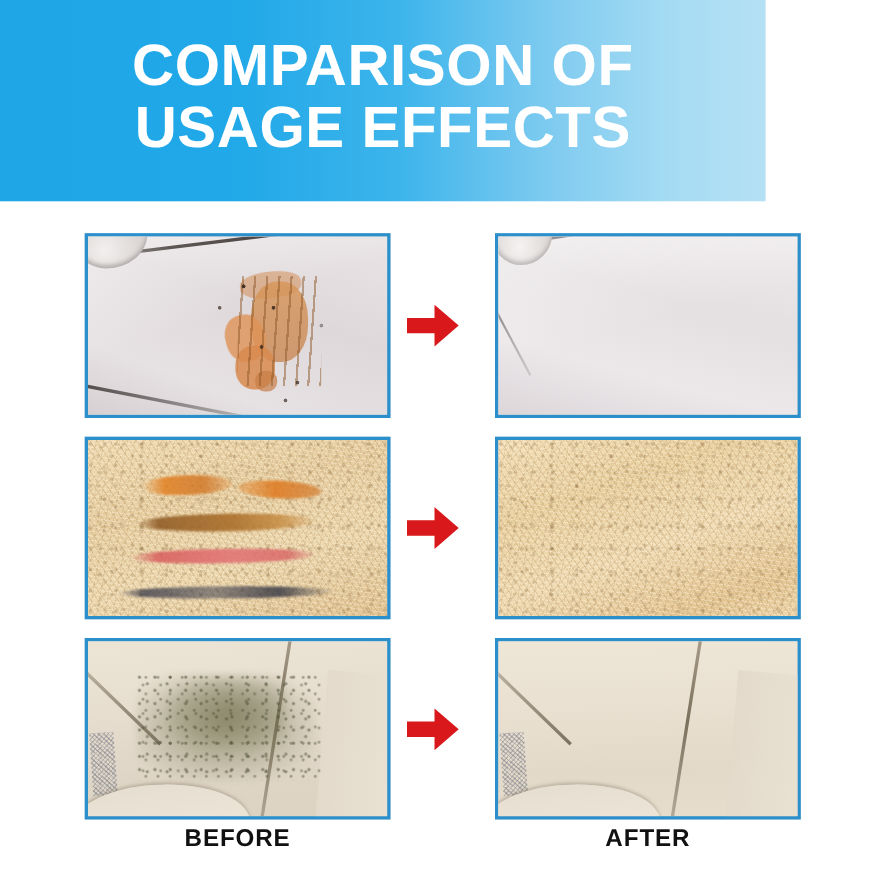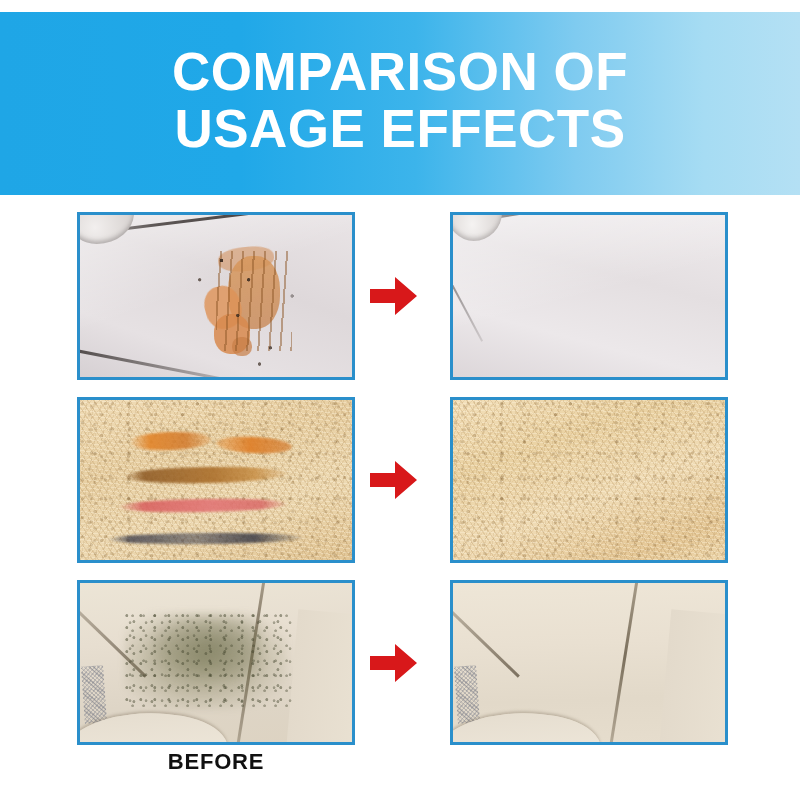--- a/index.html
+++ b/index.html
@@ -12,22 +12,22 @@
     background: #ffffff;
     font-family: "Liberation Sans", sans-serif;
     overflow: hidden;
     position: relative;
   }
 
   
   .header {
     position: absolute;
     left: 0;
-    top: 12px;
-    width: 800px;
+    top: 0;
+    width: 696px;
     height: 183px;
     background: linear-gradient(to right,
                 #1FA6E6 0%,
                 #20A8E8 30%,
                 #3CB4EB 52%,
                 #7FCBF0 72%,
                 #A6DCF3 88%,
                 #B4E0F4 100%);
     display: flex;
     align-items: center;
@@ -491,13 +491,14 @@
         <div class="mesh3"></div>
         <div class="seat3-bottom"></div>
       </div>
     </div>
   </div>
 
 </div>
 
 <div class="labels">
   <div class="label label-before">BEFORE</div>
+  <div class="label label-after">AFTER</div>
 </div>
 
 </body></html>

